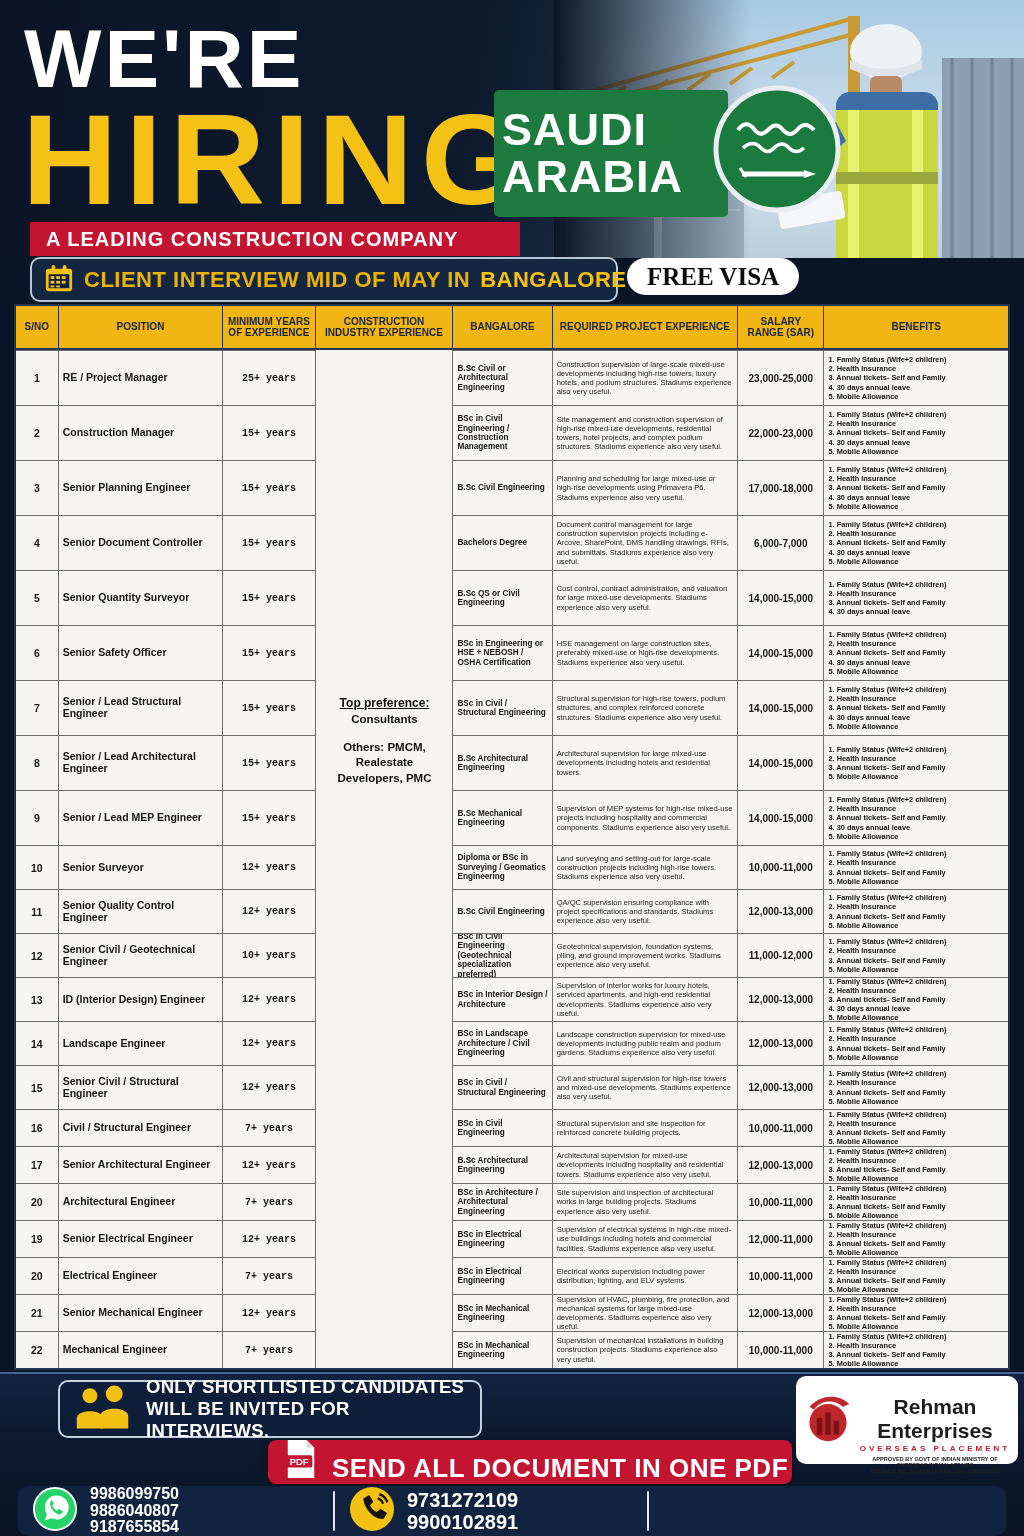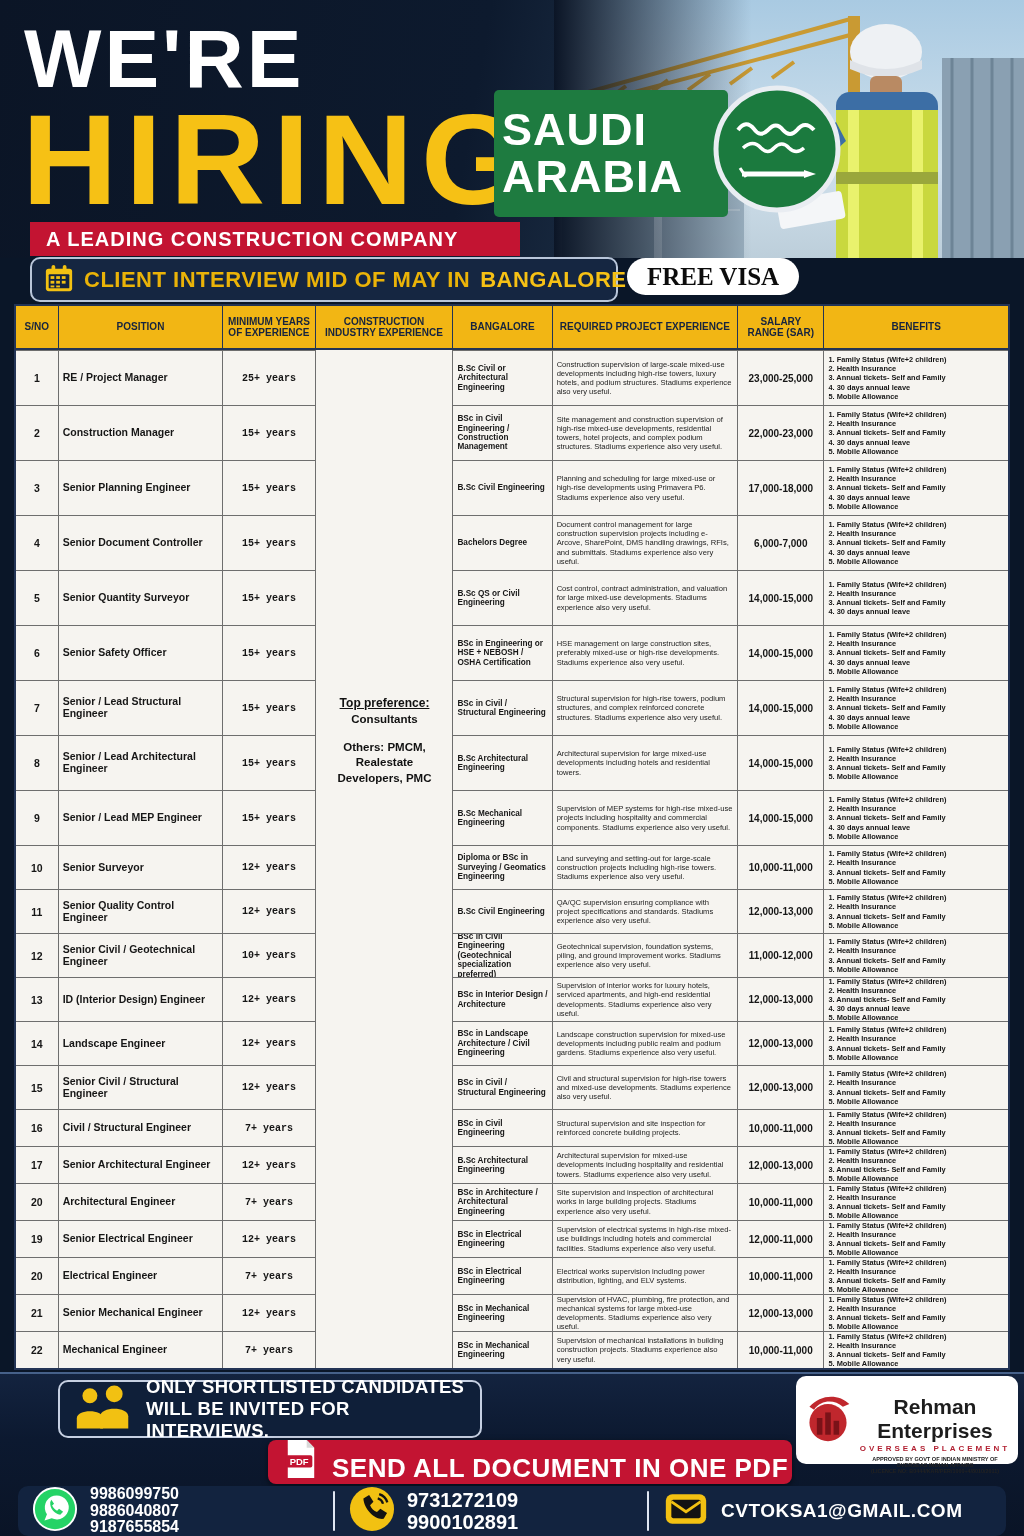--- a/index.html
+++ b/index.html
@@ -871,24 +871,14 @@
           <path d="M15 13 l6 -3.5 4.5 7 -3.5 3.5 c1.2 3.2 4 6 7.2 7.2 l3.5 -3.5 7 4.5 -3.5 6 c-9 1.5 -20.5 -10 -21.2 -21.2 z" fill="#131313"></path>
           <path d="M30 13 a8 8 0 0 1 5.5 5.5 M31.5 8.5 a13 13 0 0 1 8.5 8.5" stroke="#131313" stroke-width="2.4" fill="none"></path>
         </svg>
       </span>
       <div class="ph-numbers">
         <div>9731272109</div>
         <div>9900102891</div>
       </div>
     </div>
     <div class="sep"></div>
-    <div class="c-sec sec-em">
-      <span>
-        <svg viewBox="0 0 48 48" width="46" height="44">
-          <rect x="2" y="8" width="44" height="32" rx="7" fill="#f2c112"></rect>
-          <rect x="8" y="14" width="32" height="20" rx="2" fill="#131313"></rect>
-          <path d="M8 16 l16 11 16 -11" stroke="#f2c112" stroke-width="3" fill="none"></path>
-        </svg>
-      </span>
-      <div class="email-text">CVTOKSA1@GMAIL.COM</div>
-    </div>
   </div>
 </div>
 
 </body></html>

